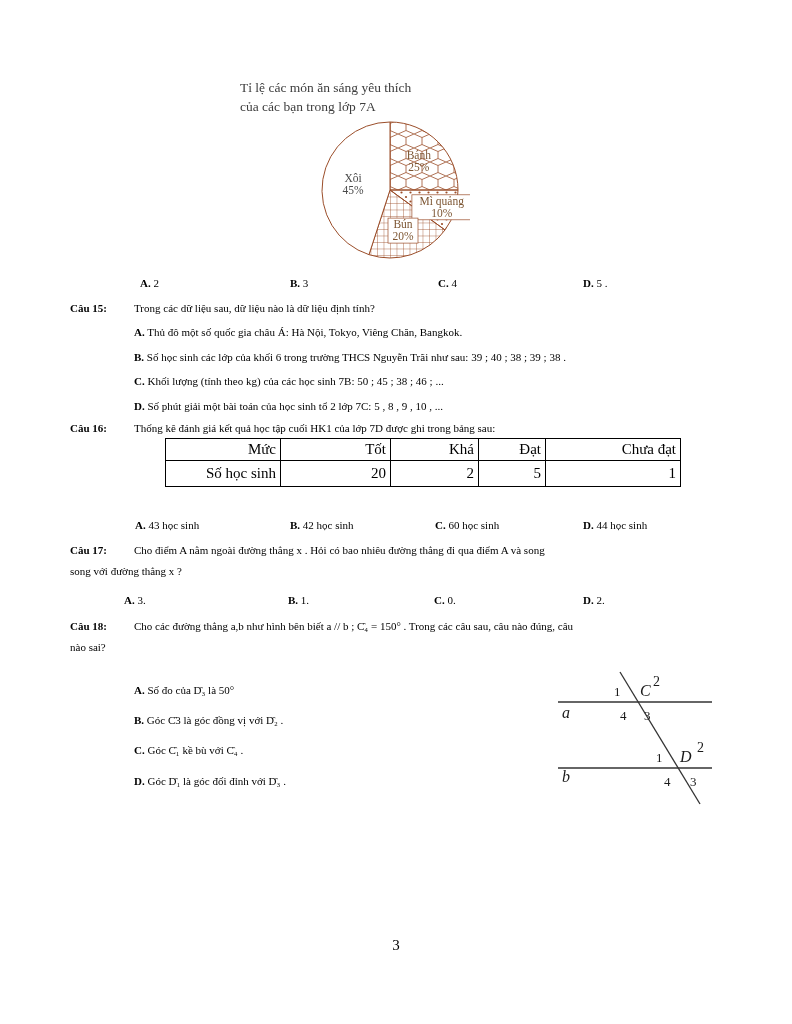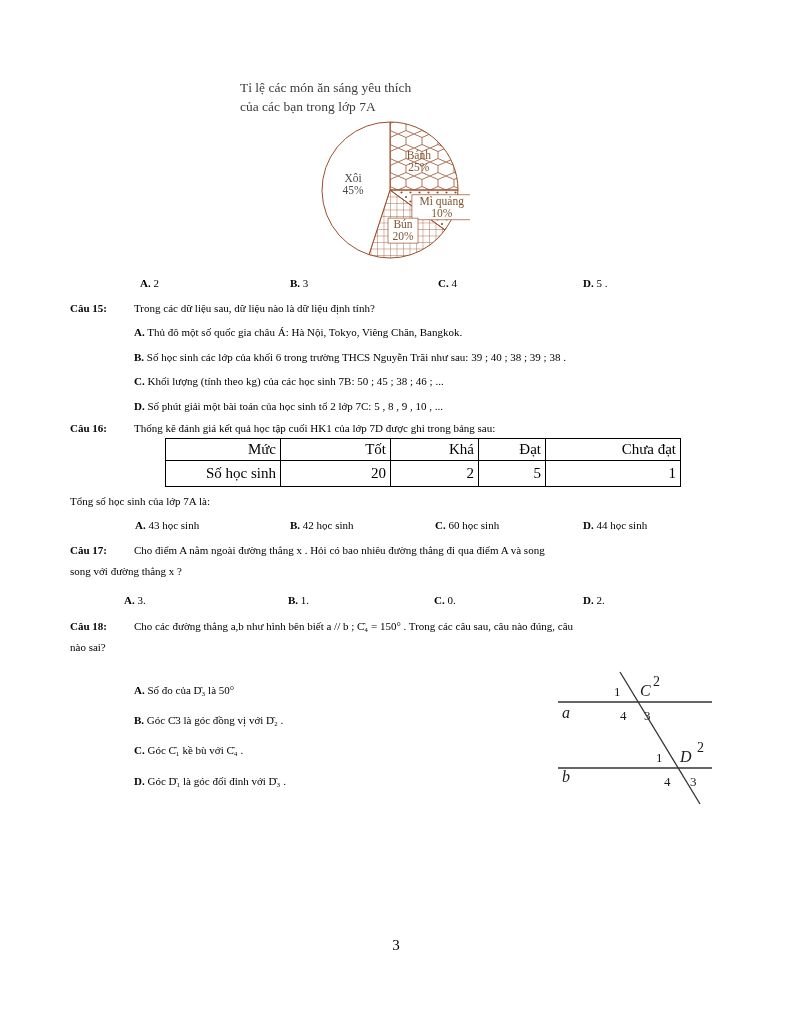--- a/index.html
+++ b/index.html
@@ -89,21 +89,20 @@
     <tr>
       <td style="height:26px">Số học sinh</td>
       <td>20</td>
       <td>2</td>
       <td>5</td>
       <td>1</td>
     </tr>
   </tbody>
     </table>
 
-  <div class="abs txt" style="left:70px;top:492px">Tổng số học sinh của lớp 7A là:</div>
   <div class="abs txt opt" style="left:135px;top:516px"><b>A.</b> <span>43 học sinh</span></div>
   <div class="abs txt opt" style="left:290px;top:516px"><b>B.</b> <span>42 học sinh</span></div>
   <div class="abs txt opt" style="left:435px;top:516px"><b>C.</b> <span>60 học sinh</span></div>
   <div class="abs txt opt" style="left:583px;top:516px"><b>D.</b> <span>44 học sinh</span></div>
 
   <div class="abs txt bold" style="left:70px;top:541px">Câu 17:</div>
   <div class="abs txt" style="left:134px;top:541px">Cho điểm A nằm ngoài đường thẳng x . Hỏi có bao nhiêu đường thẳng đi qua điểm A và song</div>
   <div class="abs txt" style="left:70px;top:562px">song với đường thẳng x ?</div>
   <div class="abs txt opt" style="left:124px;top:591px"><b>A.</b> <span>3.</span></div>
   <div class="abs txt opt" style="left:288px;top:591px"><b>B.</b> <span>1.</span></div>

